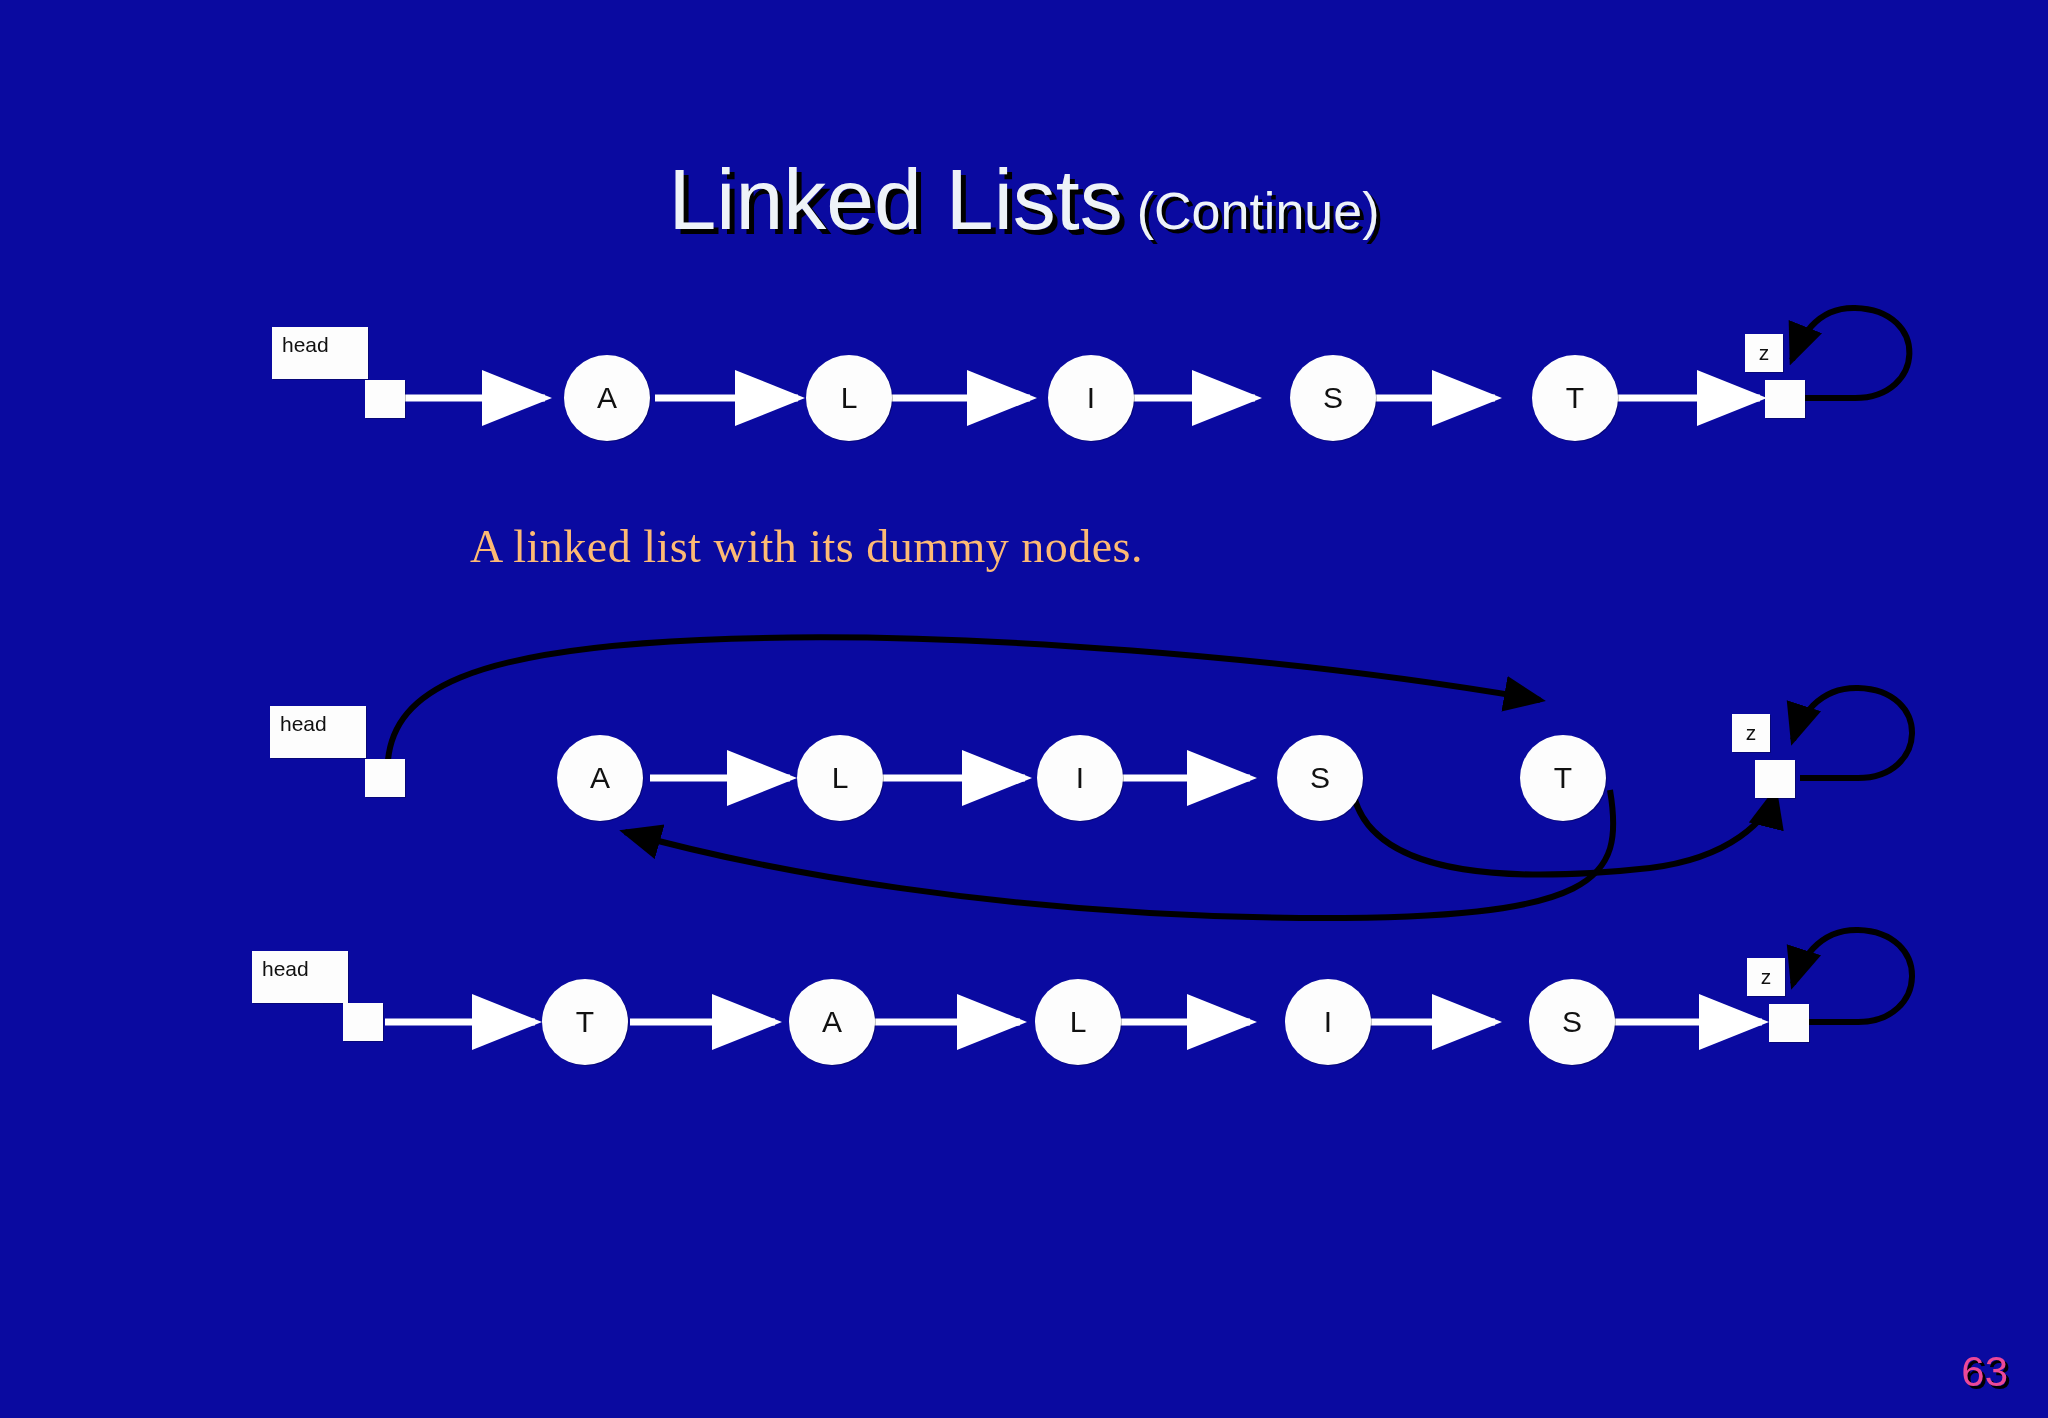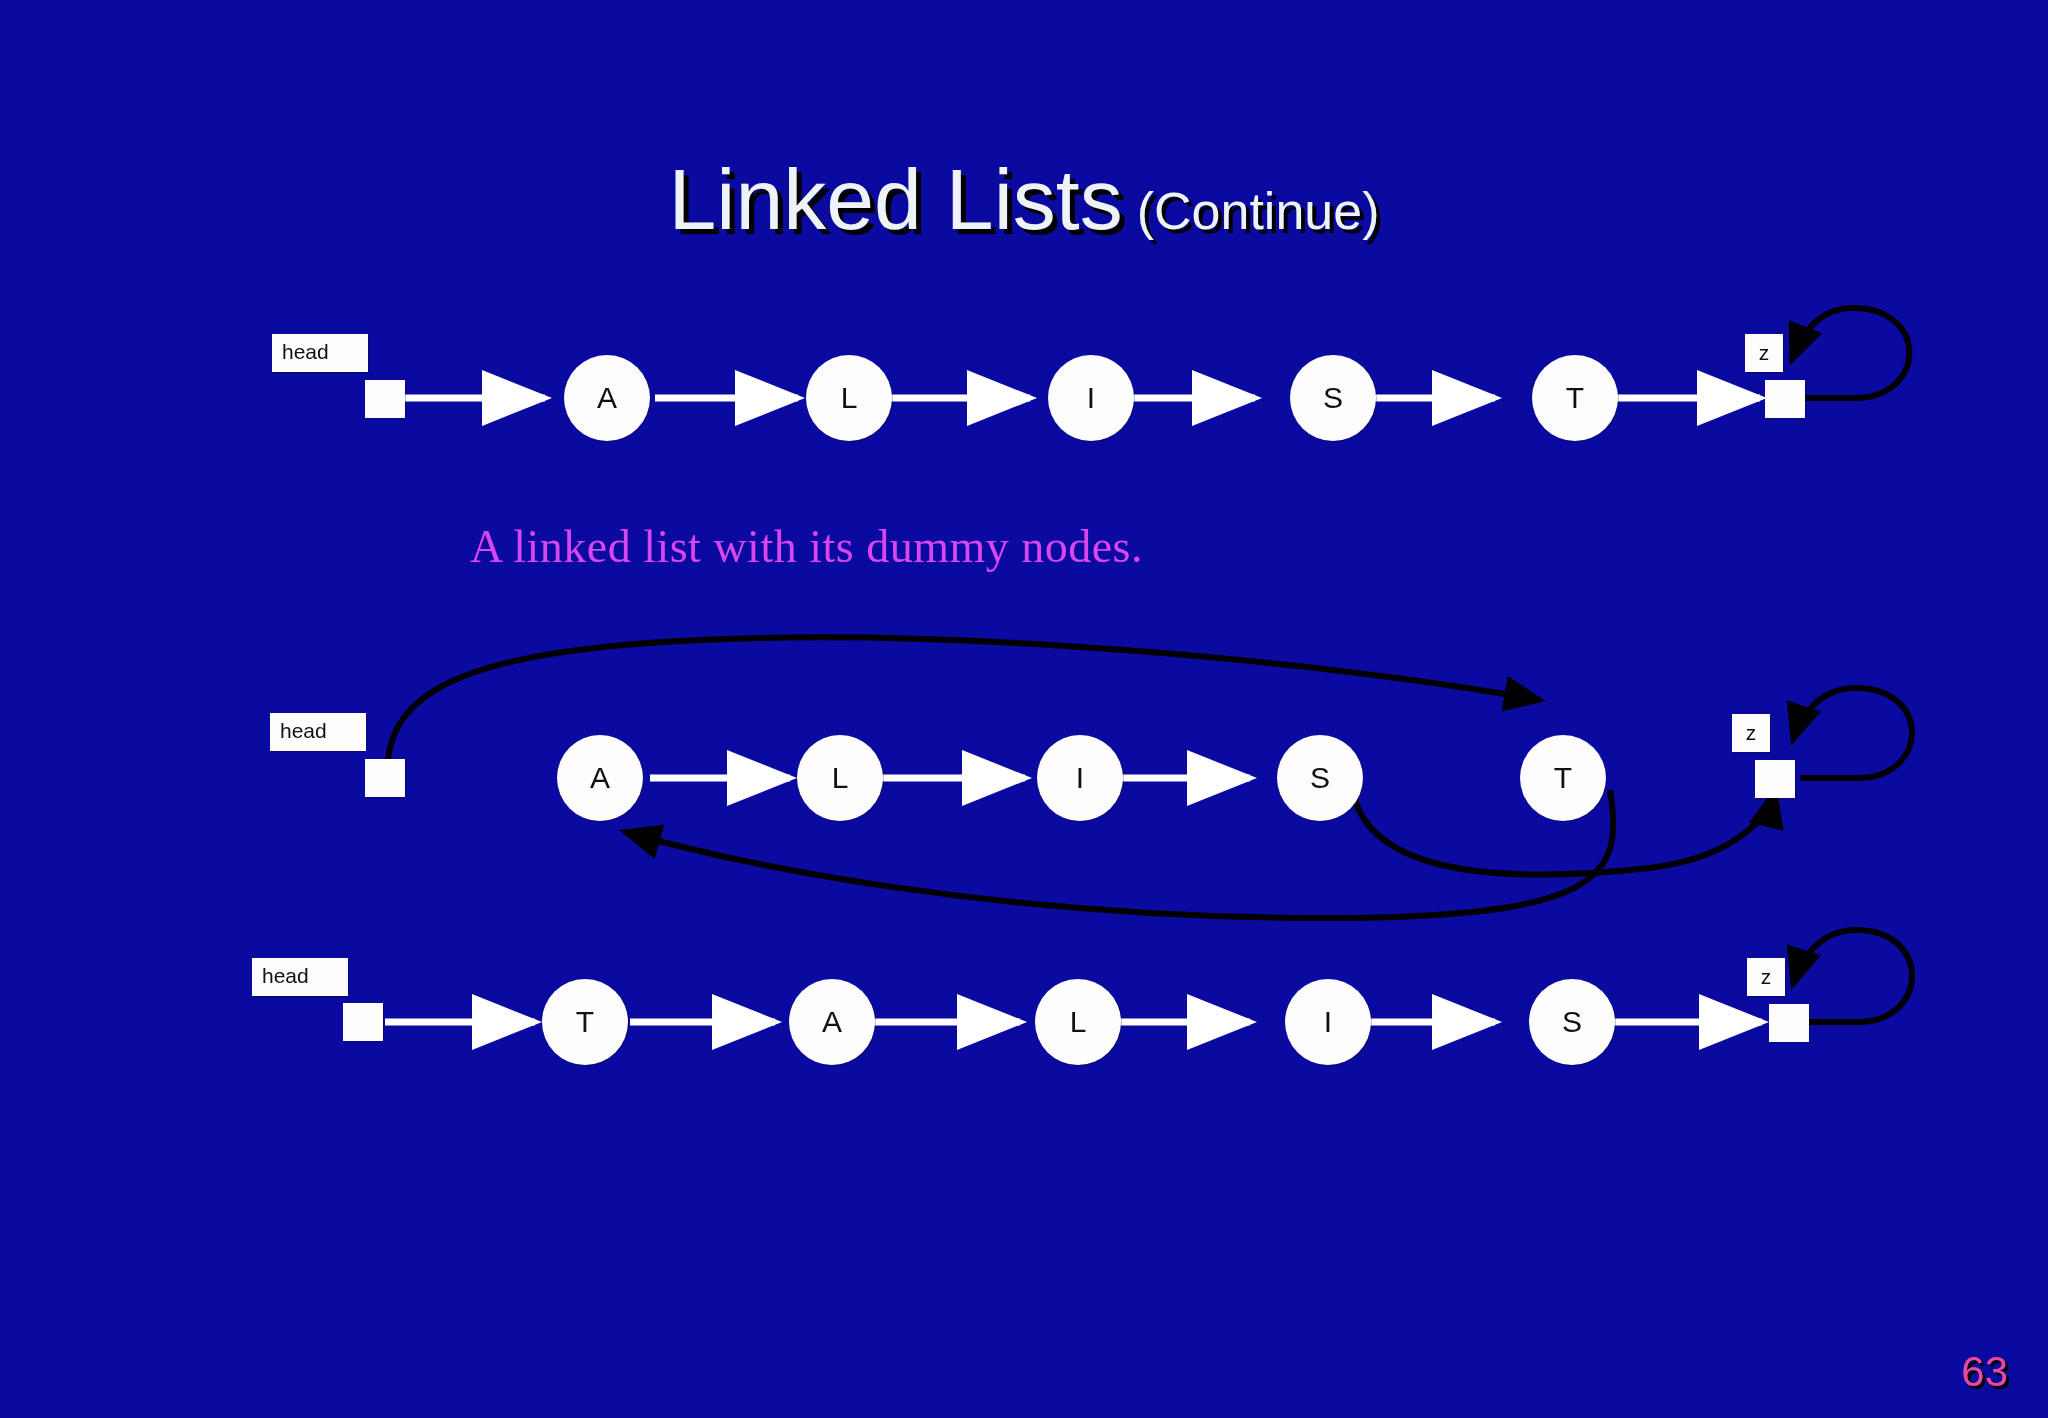--- a/index.html
+++ b/index.html
@@ -47,21 +47,21 @@
     text-shadow: 4px 4px 0px #000000;
     vertical-align: baseline;
     margin-left: 14px;
   }
 
   
   .caption {
     position: absolute;
     font-family: "Liberation Serif", serif;
     font-size: 46px;
-    color: #d946ef;
+    color: #fdba74;
     white-space: nowrap;
     letter-spacing: 0.5px;
   }
   .caption-1 { left: 470px; top: 520px; }
   .caption-2 { left: 512px; top: 1152px; }
 
   
   .page-number {
     position: absolute;
     right: 40px;
@@ -109,21 +109,21 @@
     background: #fdfdfd;
     font-family: "Liberation Sans", sans-serif;
     font-size: 21px;
     color: #111111;
     padding: 5px 8px 6px 10px;
     box-sizing: border-box;
     box-shadow: 1px 1px 0px rgba(0,0,0,0.25);
   }
   .label-head {
     width: 96px;
-    height: 38px;
+    height: 52px;
     text-align: left;
     transform: translate(-50%, -50%);
     line-height: 26px;
   }
   .label-z {
     width: 38px;
     height: 38px;
     text-align: center;
     padding: 5px 0 0 0;
     transform: translate(-50%, -50%);

